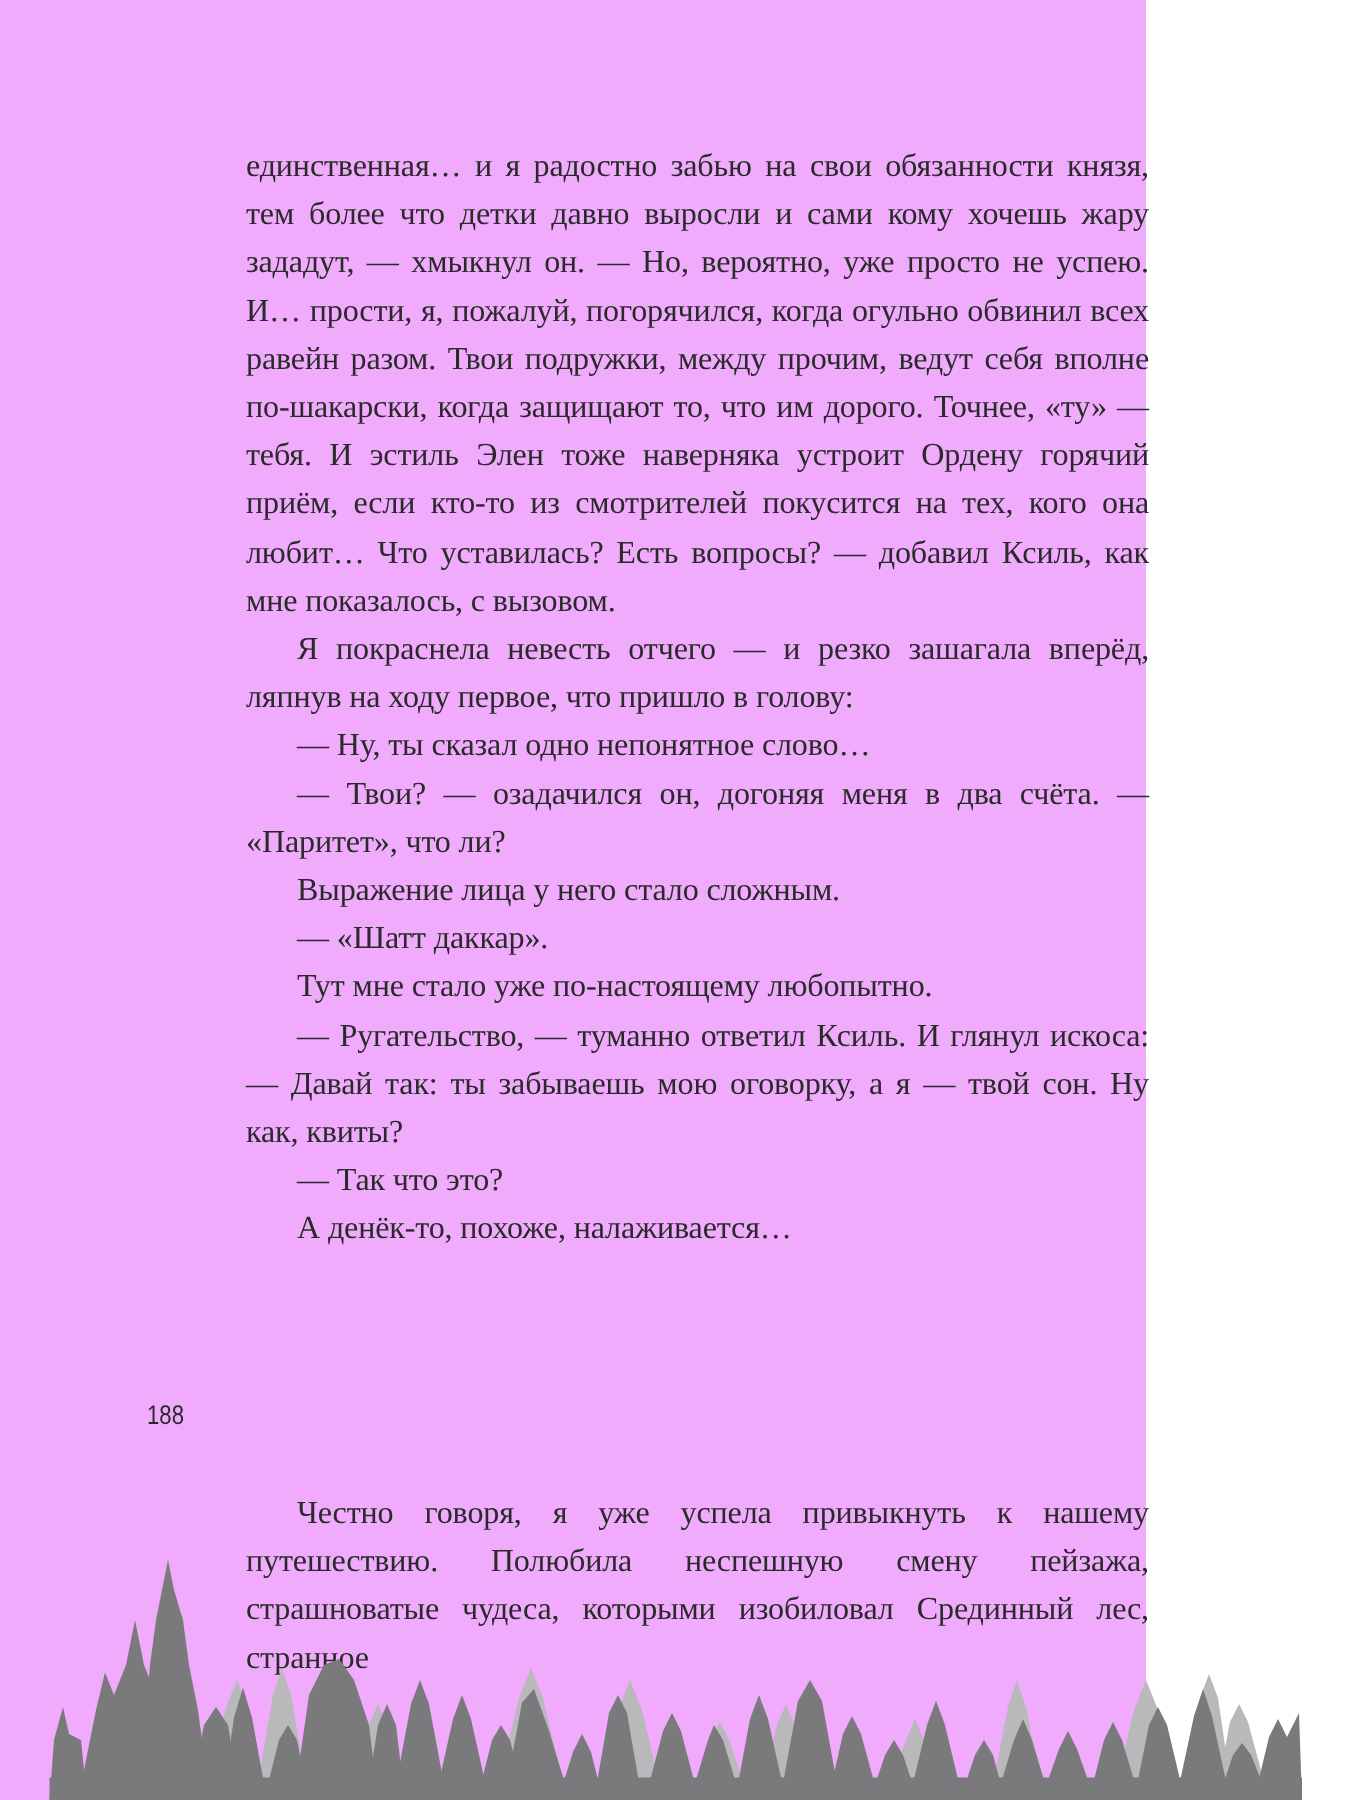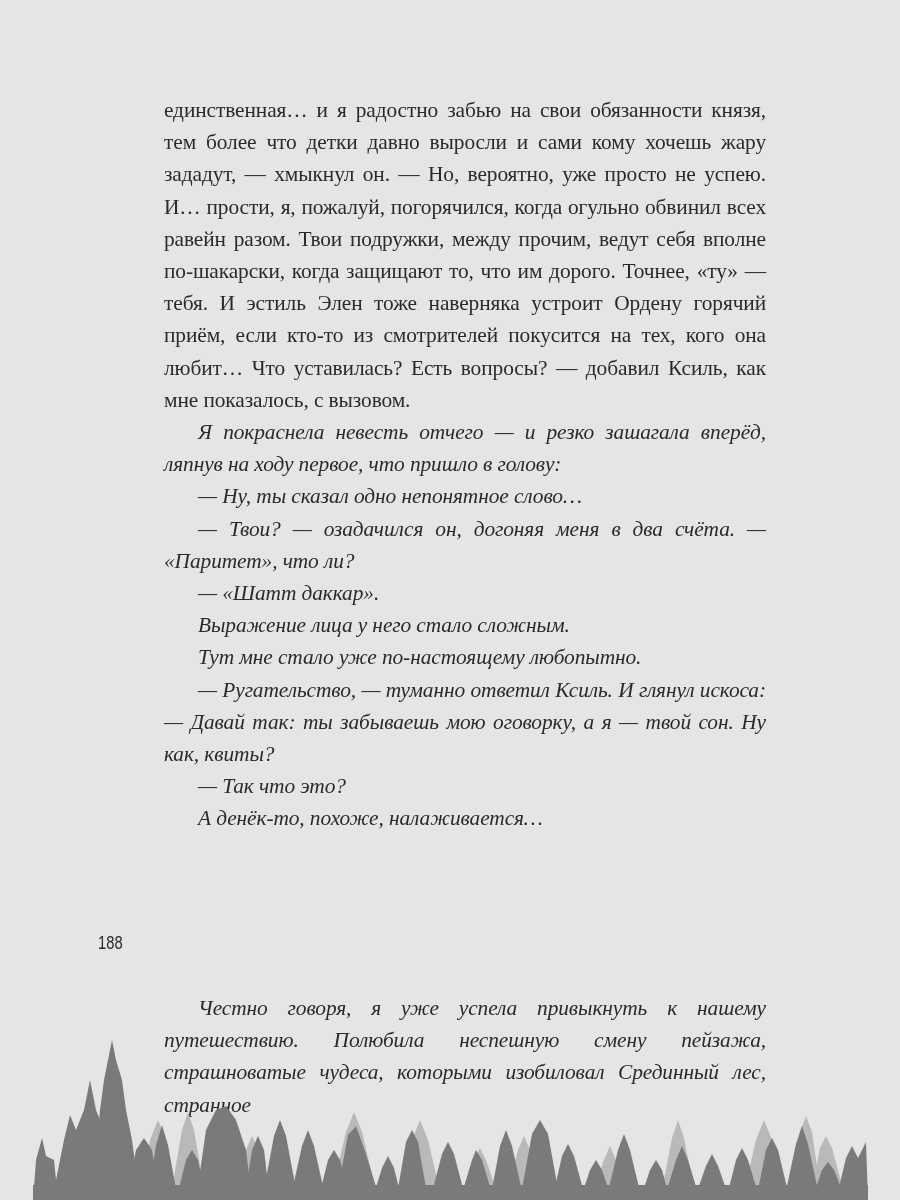--- a/index.html
+++ b/index.html
@@ -11,39 +11,38 @@
     width: 900px;
     height: 1200px;
     position: relative;
     overflow: hidden;
     font-family: "Liberation Serif", "DejaVu Serif", serif;
     color: #2a2a2a;
   }
   .page {
     position: absolute;
     left: 0; top: 0;
-    width: 900px; height: 1200px;
-    background: #e5e5e5;
+    width: 764px; height: 1200px;
+    background: #f0abfc;
   }
   .text-block {
     position: absolute;
     left: 164px;
     width: 602px;
     font-size: 21.4px;
     line-height: 32.2px;
     text-align: justify;
     letter-spacing: -0.1px;
   }
   .text-block p {
     margin: 0;
     text-indent: 0;
   }
   .text-block p.indent {
     text-indent: 34px;
-    font-style: italic;
   }
   #block-top { top: 94px; }
   #block-bottom { top: 992px; }
   .page-number {
     position: absolute;
     left: 98px;
     top: 933px;
     font-family: "Liberation Sans Narrow", "Liberation Sans", sans-serif;
     font-size: 18px;
     color: #2a2a2a;
@@ -61,22 +60,22 @@
 </head>
 <body>
 
 <div class="page">
 
   <div class="text-block" id="block-top">
     <p>единственная… и я радостно забью на свои обязанности князя, тем более что детки давно выросли и сами кому хочешь жару зададут, — хмыкнул он. — Но, вероятно, уже просто не успею. И… прости, я, пожалуй, погорячился, когда огульно обвинил всех равейн разом. Твои подружки, между прочим, ведут себя вполне по-шакарски, когда защищают то, что им дорого. Точнее, «ту» — тебя. И эстиль Элен тоже наверняка устроит Ордену горячий приём, если кто-то из смотрителей покусится на тех, кого она любит… Что уставилась? Есть вопросы? — добавил Ксиль, как мне показалось, с вызовом.</p>
     <p class="indent">Я покраснела невесть отчего — и резко зашагала вперёд, ляпнув на ходу первое, что пришло в голову:</p>
     <p class="indent">— Ну, ты сказал одно непонятное слово…</p>
     <p class="indent">— Твои? — озадачился он, догоняя меня в два счёта. — «Паритет», что ли?</p>
+    <p class="indent">Выражение лица у него стало сложным.</p>
     <p class="indent">— «Шатт даккар».</p>
-    <p class="indent">Выражение лица у него стало сложным.</p>
     <p class="indent">Тут мне стало уже по-настоящему любопытно.</p>
     <p class="indent">— Ругательство, — туманно ответил Ксиль. И глянул искоса: — Давай так: ты забываешь мою оговорку, а я — твой сон. Ну как, квиты?</p>
     <p class="indent">— Так что это?</p>
     <p class="indent">А денёк-то, похоже, налаживается…</p>
   </div>
 
   <div class="page-number">188</div>
 
   <div class="text-block" id="block-bottom">
     <p class="indent">Честно говоря, я уже успела привыкнуть к нашему путешествию. Полюбила неспешную смену пейзажа, страшноватые чудеса, которыми изобиловал Срединный лес, странное</p>

